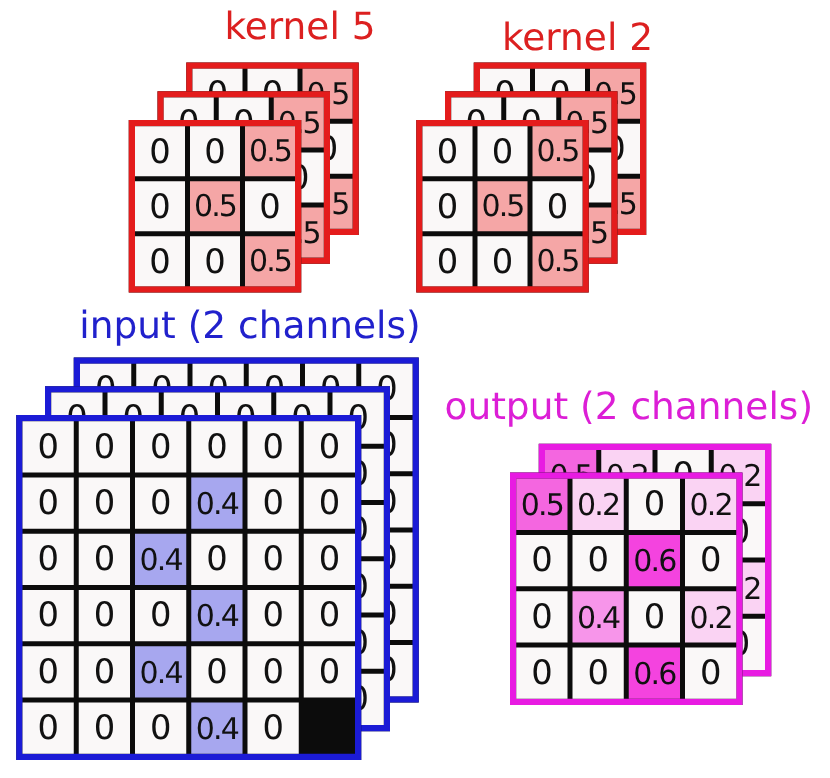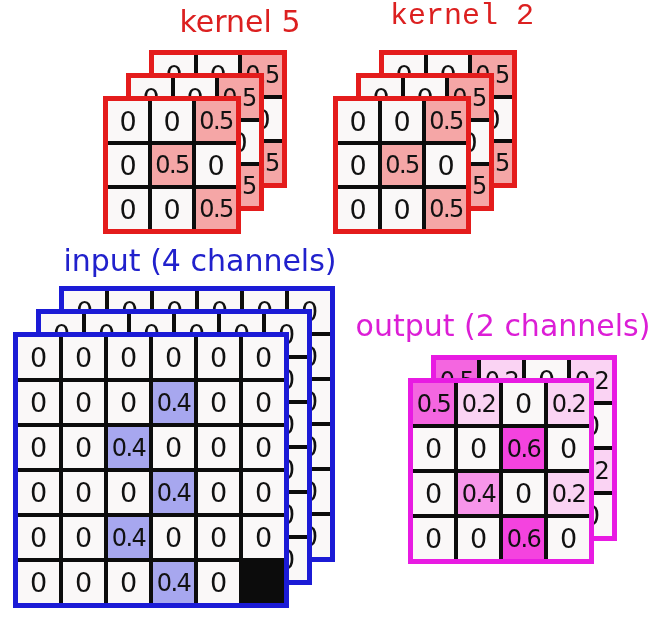--- a/index.html
+++ b/index.html
@@ -29,32 +29,32 @@
     display:flex;align-items:center;justify-content:center;
     font-size:27px;line-height:1;color:#111;
   }
   .cell.multi{font-size:24px;letter-spacing:-1.5px;}
   
   #kernel1-stack{left:103px;top:50px;}
   #kernel2-stack{left:333px;top:50px;}
   #input-stack{left:13px;top:286px;}
   #output-stack{left:408px;top:355px;}
   #kernel1-title{left:140px;top:5px;width:200px;}
-  #kernel2-title{left:362px;top:0;width:200px;font-family:Liberation Mono, monospace;}
+  #kernel2-title{left:362px;top:14px;width:200px;}
   #input-title{left:40px;top:244px;width:320px;}
   #output-title{left:338px;top:309px;width:330px;}
 </style>
 </head>
 <body>
 
 <div class="canvas">
 
   <div class="title" id="kernel1-title" style="color: rgb(220, 32, 32);">kernel 5</div>
   <div class="title" id="kernel2-title" style="color: rgb(220, 32, 32);">kernel 2</div>
-  <div class="title" id="input-title" style="color: rgb(33, 33, 204);">input (4 channels)</div>
+  <div class="title" id="input-title" style="color: rgb(33, 33, 204);">input (2 channels)</div>
   <div class="title" id="output-title" style="color: rgb(220, 30, 214);">output (2 channels)</div>
 
   <div class="stack kernel-stack" id="kernel1-stack">
     <div class="layer k-back2" style="border-color: rgb(228, 28, 28); background: rgb(12, 12, 12); grid-template-columns: repeat(3, var(--cell));">
         <div class="cell" style="background: rgb(250, 248, 248); color: rgb(17, 17, 17);">0</div>
         <div class="cell" style="background: rgb(250, 248, 248); color: rgb(17, 17, 17);">0</div>
         <div class="cell multi" style="background: rgb(245, 166, 166); color: rgb(17, 17, 17);">0.5</div>
         <div class="cell" style="background: rgb(250, 248, 248); color: rgb(17, 17, 17);">0</div>
         <div class="cell multi" style="background: rgb(245, 166, 166); color: rgb(17, 17, 17);">0.5</div>
         <div class="cell" style="background: rgb(250, 248, 248); color: rgb(17, 17, 17);">0</div>

